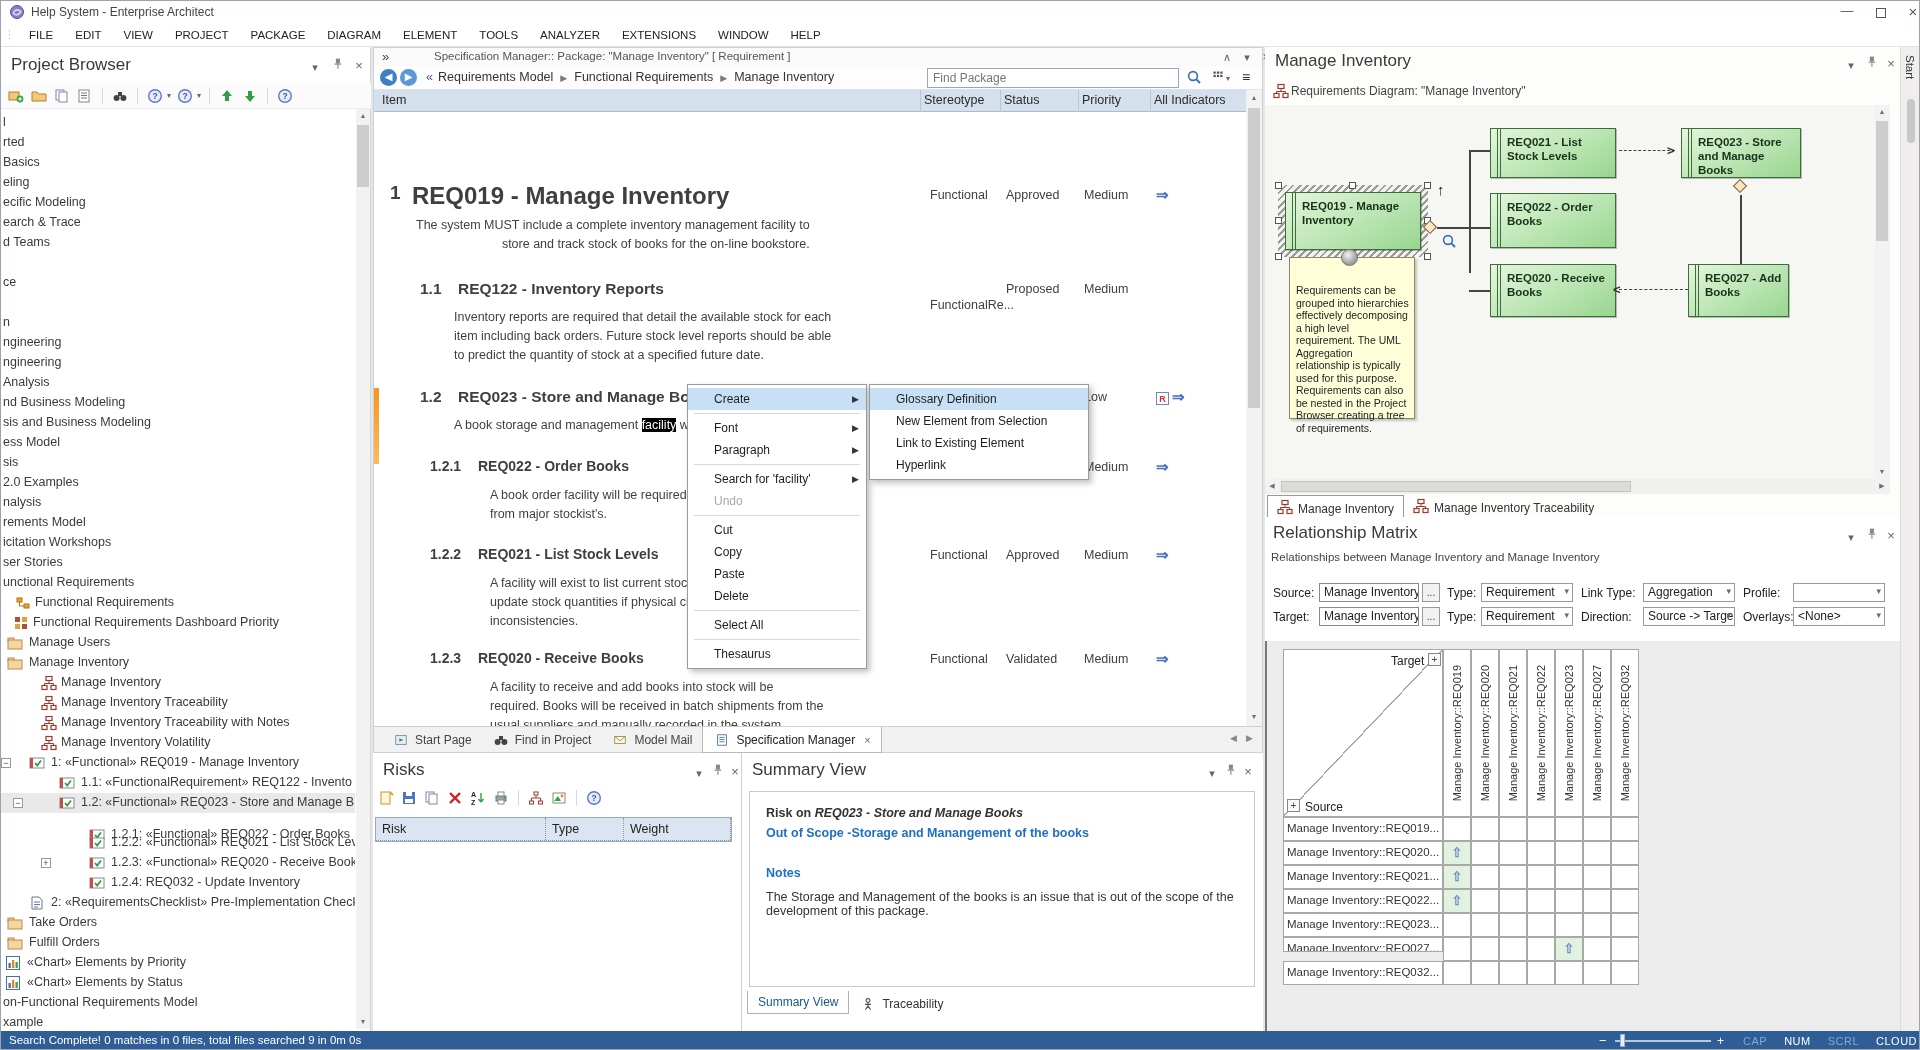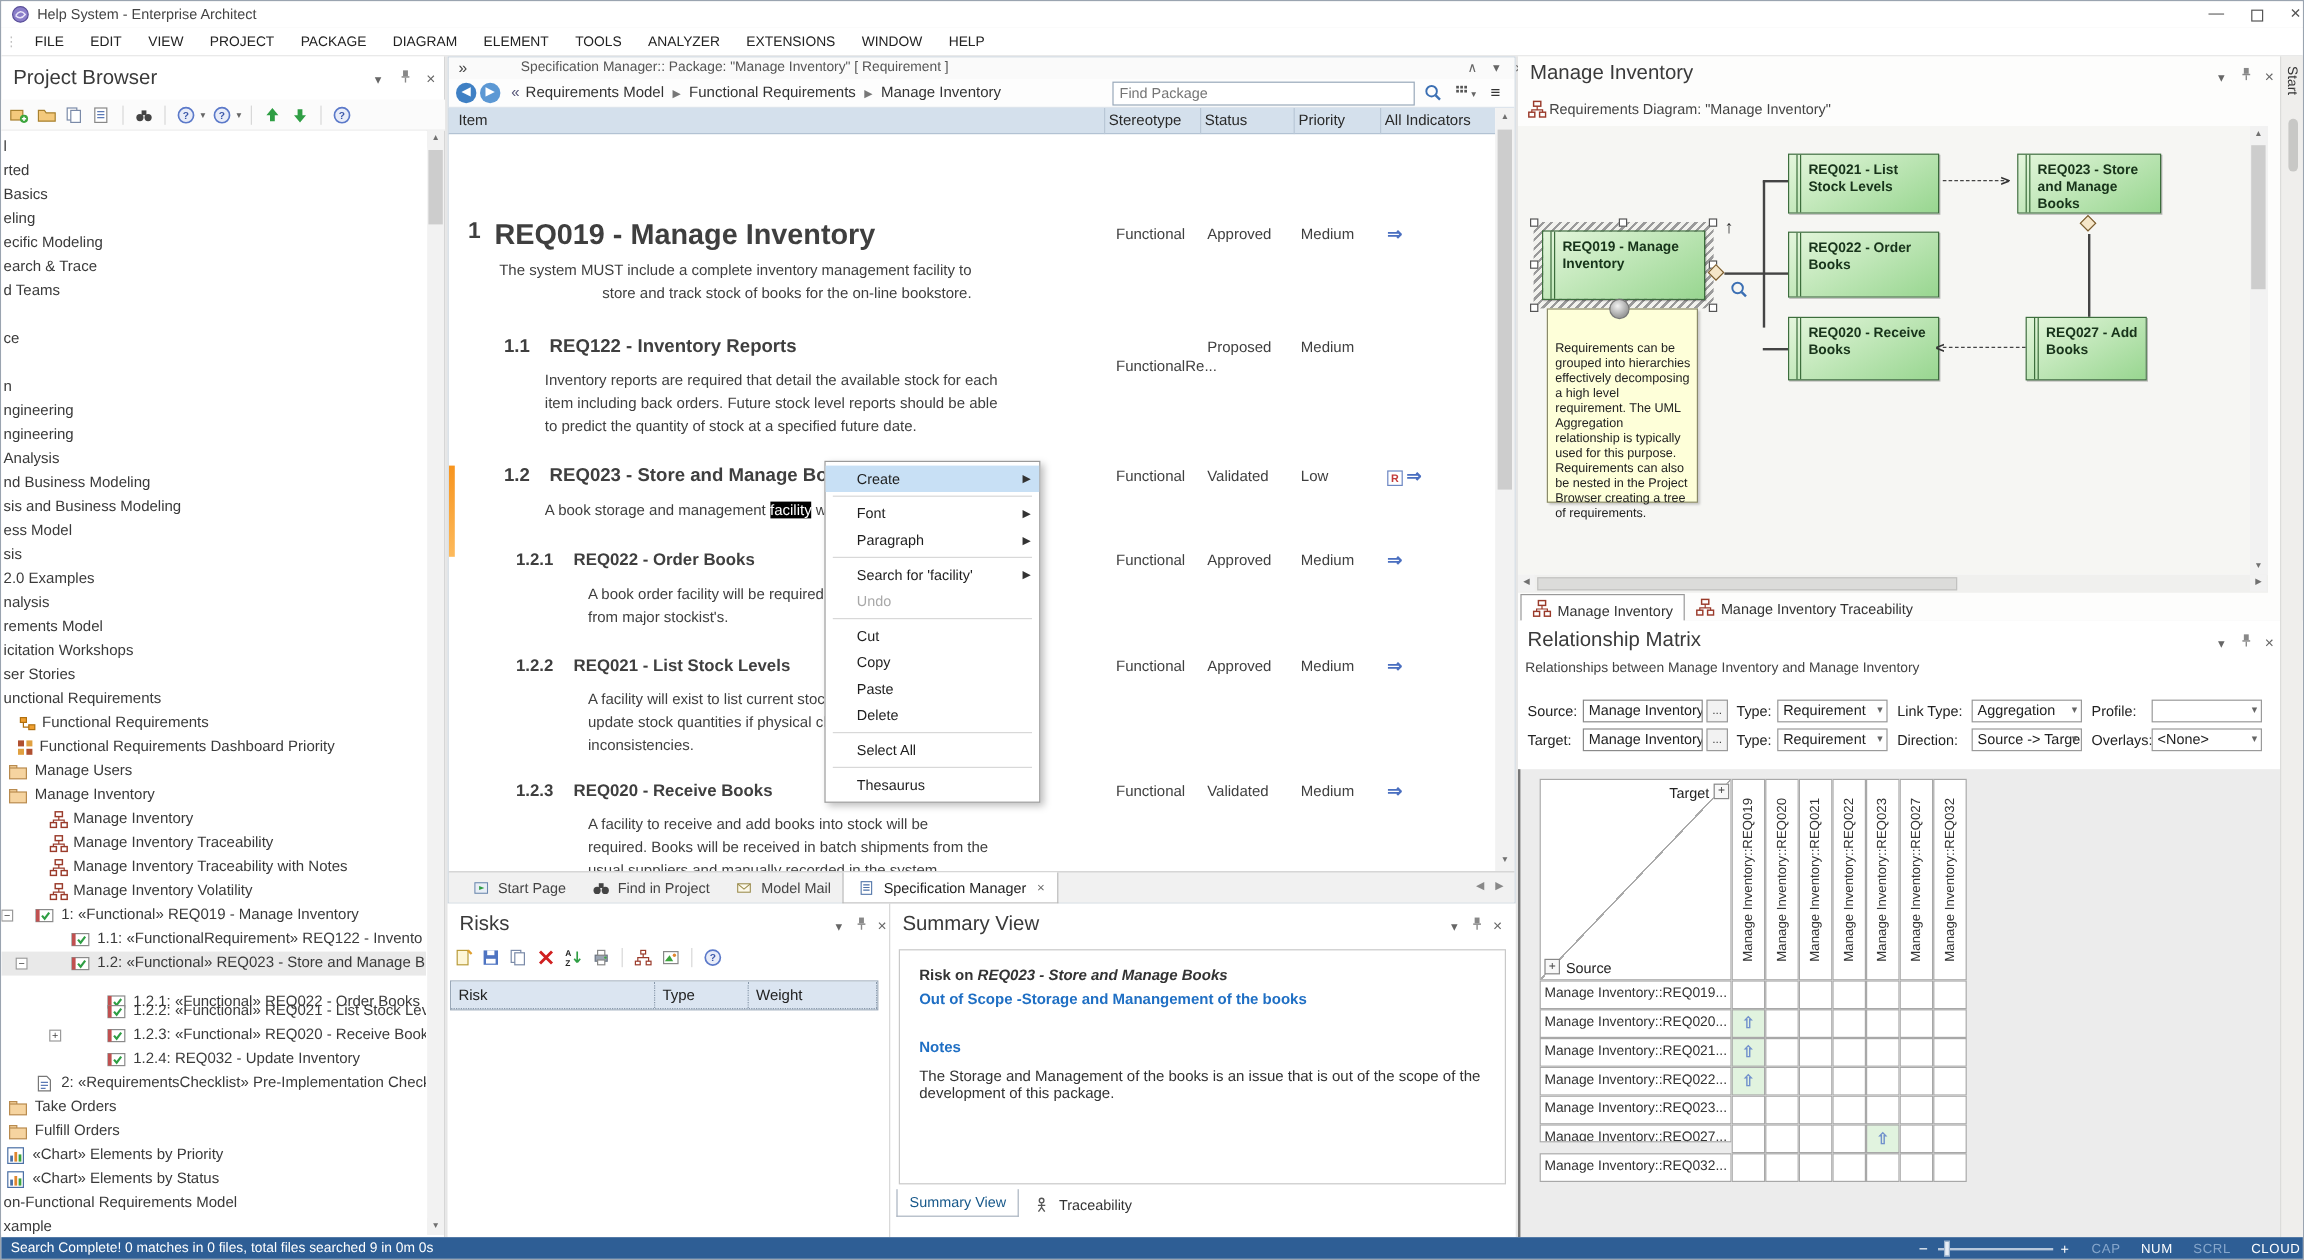--- a/index.html
+++ b/index.html
@@ -988,13 +988,19 @@
       <div class="cmsep"></div>
       <div class="cmi">Cut</div>
       <div class="cmi">Copy</div>
       <div class="cmi">Paste</div>
       <div class="cmi">Delete</div>
       <div class="cmsep"></div>
       <div class="cmi">Select All</div>
       <div class="cmsep"></div>
       <div class="cmi">Thesaurus</div>
     </div>
+  <div id="ctxsub" class="a cmenu" style="left:868px;top:383px;width:220px;z-index:51">
+      <div class="cmi hl">Glossary Definition</div>
+      <div class="cmi">New Element from Selection</div>
+      <div class="cmi">Link to Existing Element</div>
+      <div class="cmi">Hyperlink</div>
+    </div>
 </div>
 
 </body></html>

